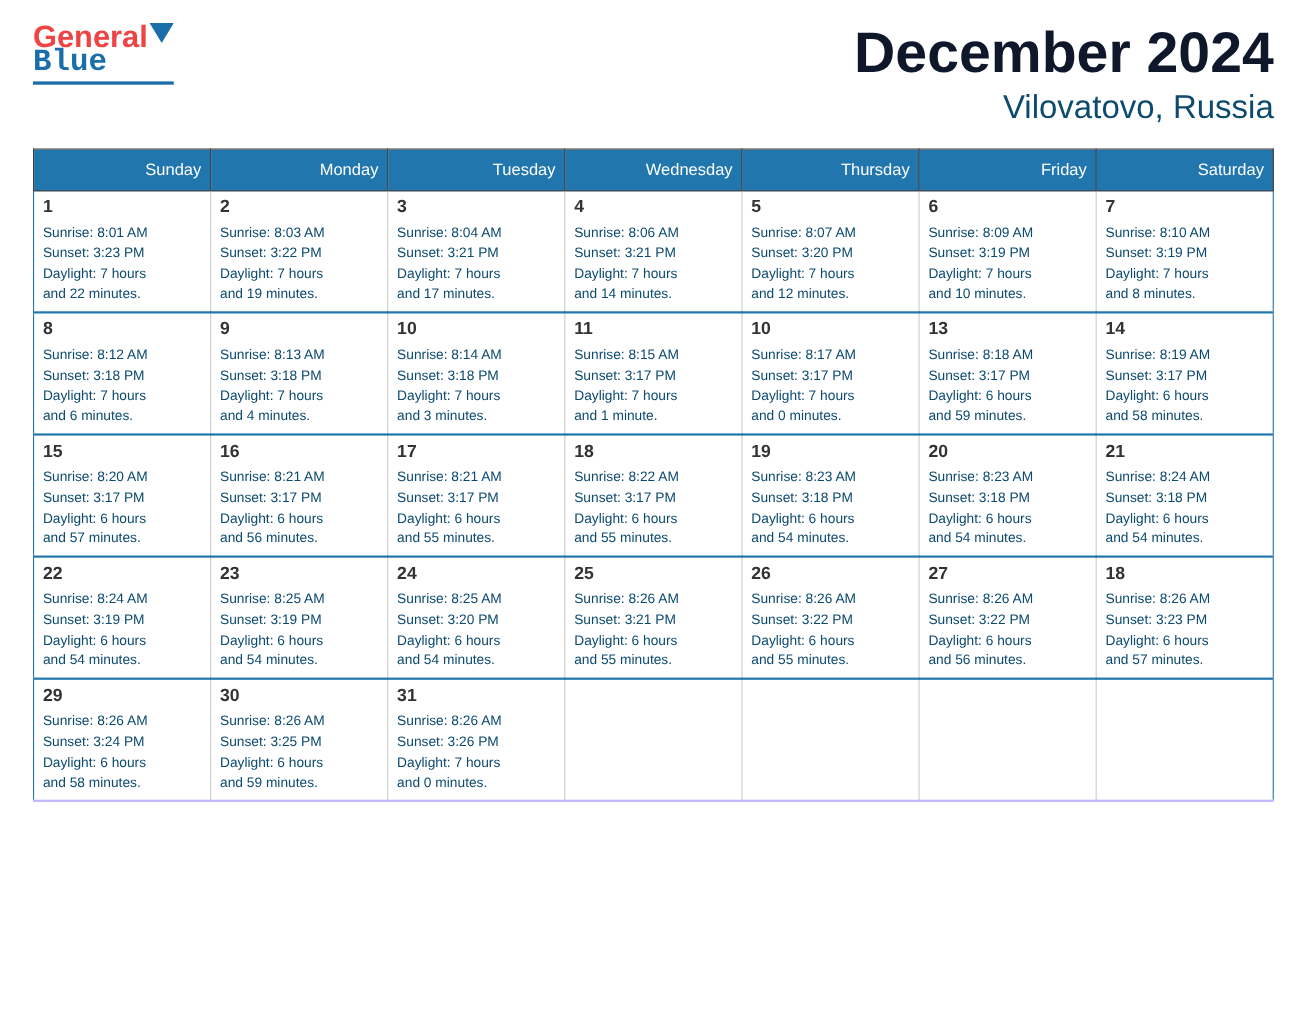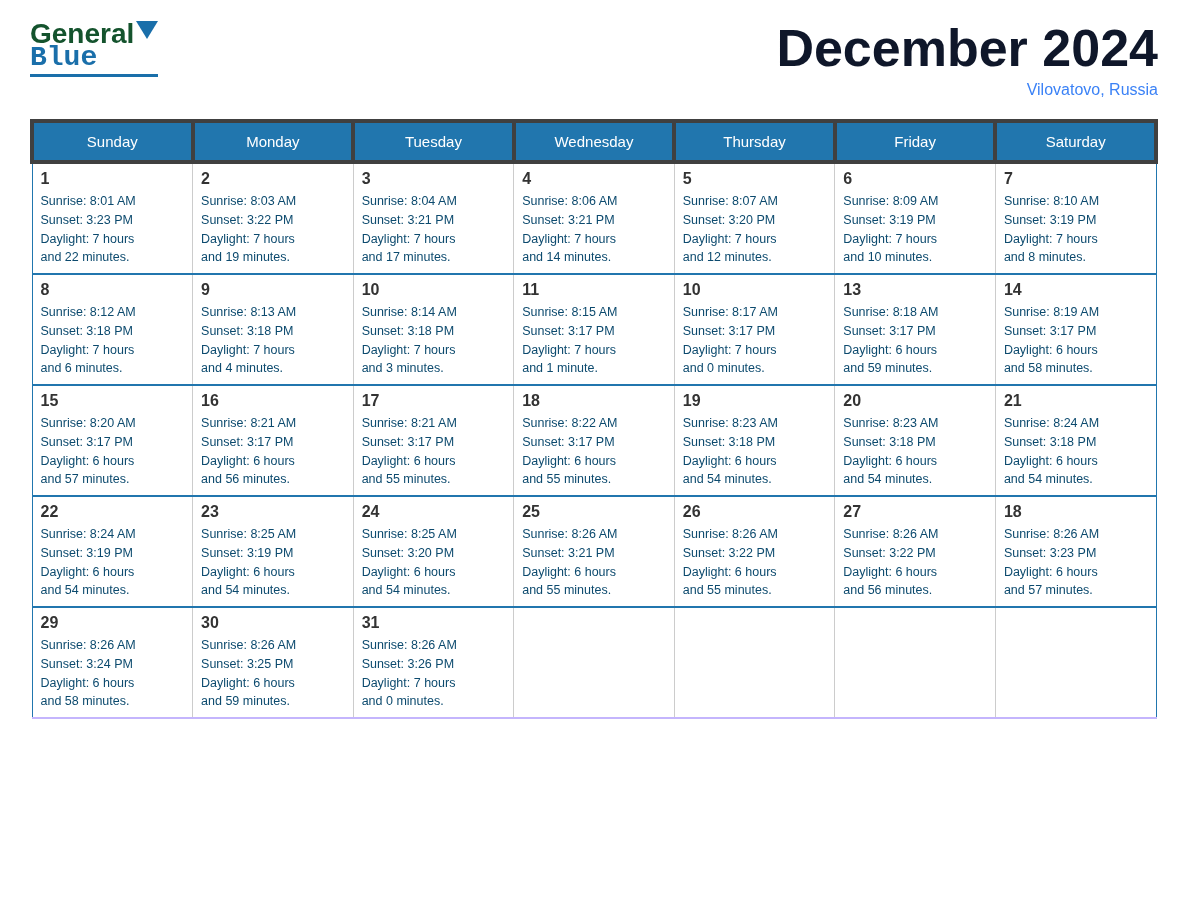--- a/index.html
+++ b/index.html
@@ -16,21 +16,21 @@
       margin-bottom: 20px;
     }
     .logo {
       display: flex;
       flex-direction: column;
       align-items: flex-start;
     }
     .logo-general {
       font-size: 28px;
       font-weight: bold;
-      color: #14532d;
+      color: #ef4444;
       line-height: 1;
     }
     .logo-blue {
       font-size: 28px;
       font-weight: bold;
       color: #1a6faa;
       line-height: 1;
     }
     .logo-line {
       width: 100%;
@@ -41,39 +41,39 @@
     .title-section {
       text-align: right;
     }
     .month-title {
       font-size: 52px;
       font-weight: bold;
       color: #0f172a;
       line-height: 1.1;
     }
     .location {
-      font-size: 16px;
-      color: #3b82f6;
+      font-size: 30px;
+      color: #0c4a6e;
       margin-top: 4px;
     }
     table {
       width: 100%;
       border-collapse: collapse;
       font-size: 13px;
     }
     thead tr {
       background: #2176ae;
       color: #fff;
     }
     thead th {
       padding: 10px 8px;
-      text-align: center;
+      text-align: right;
       font-size: 15px;
       font-weight: normal;
-      border: 4px solid #404040;
+      border: 1px solid #404040;
     }
     tbody tr {
       border-bottom: 2px solid #2176ae;
     }
     tbody td {
       padding: 6px 8px;
       vertical-align: top;
       border-left: 1px solid #ccc;
       border-right: 1px solid #ccc;
       min-height: 90px;

